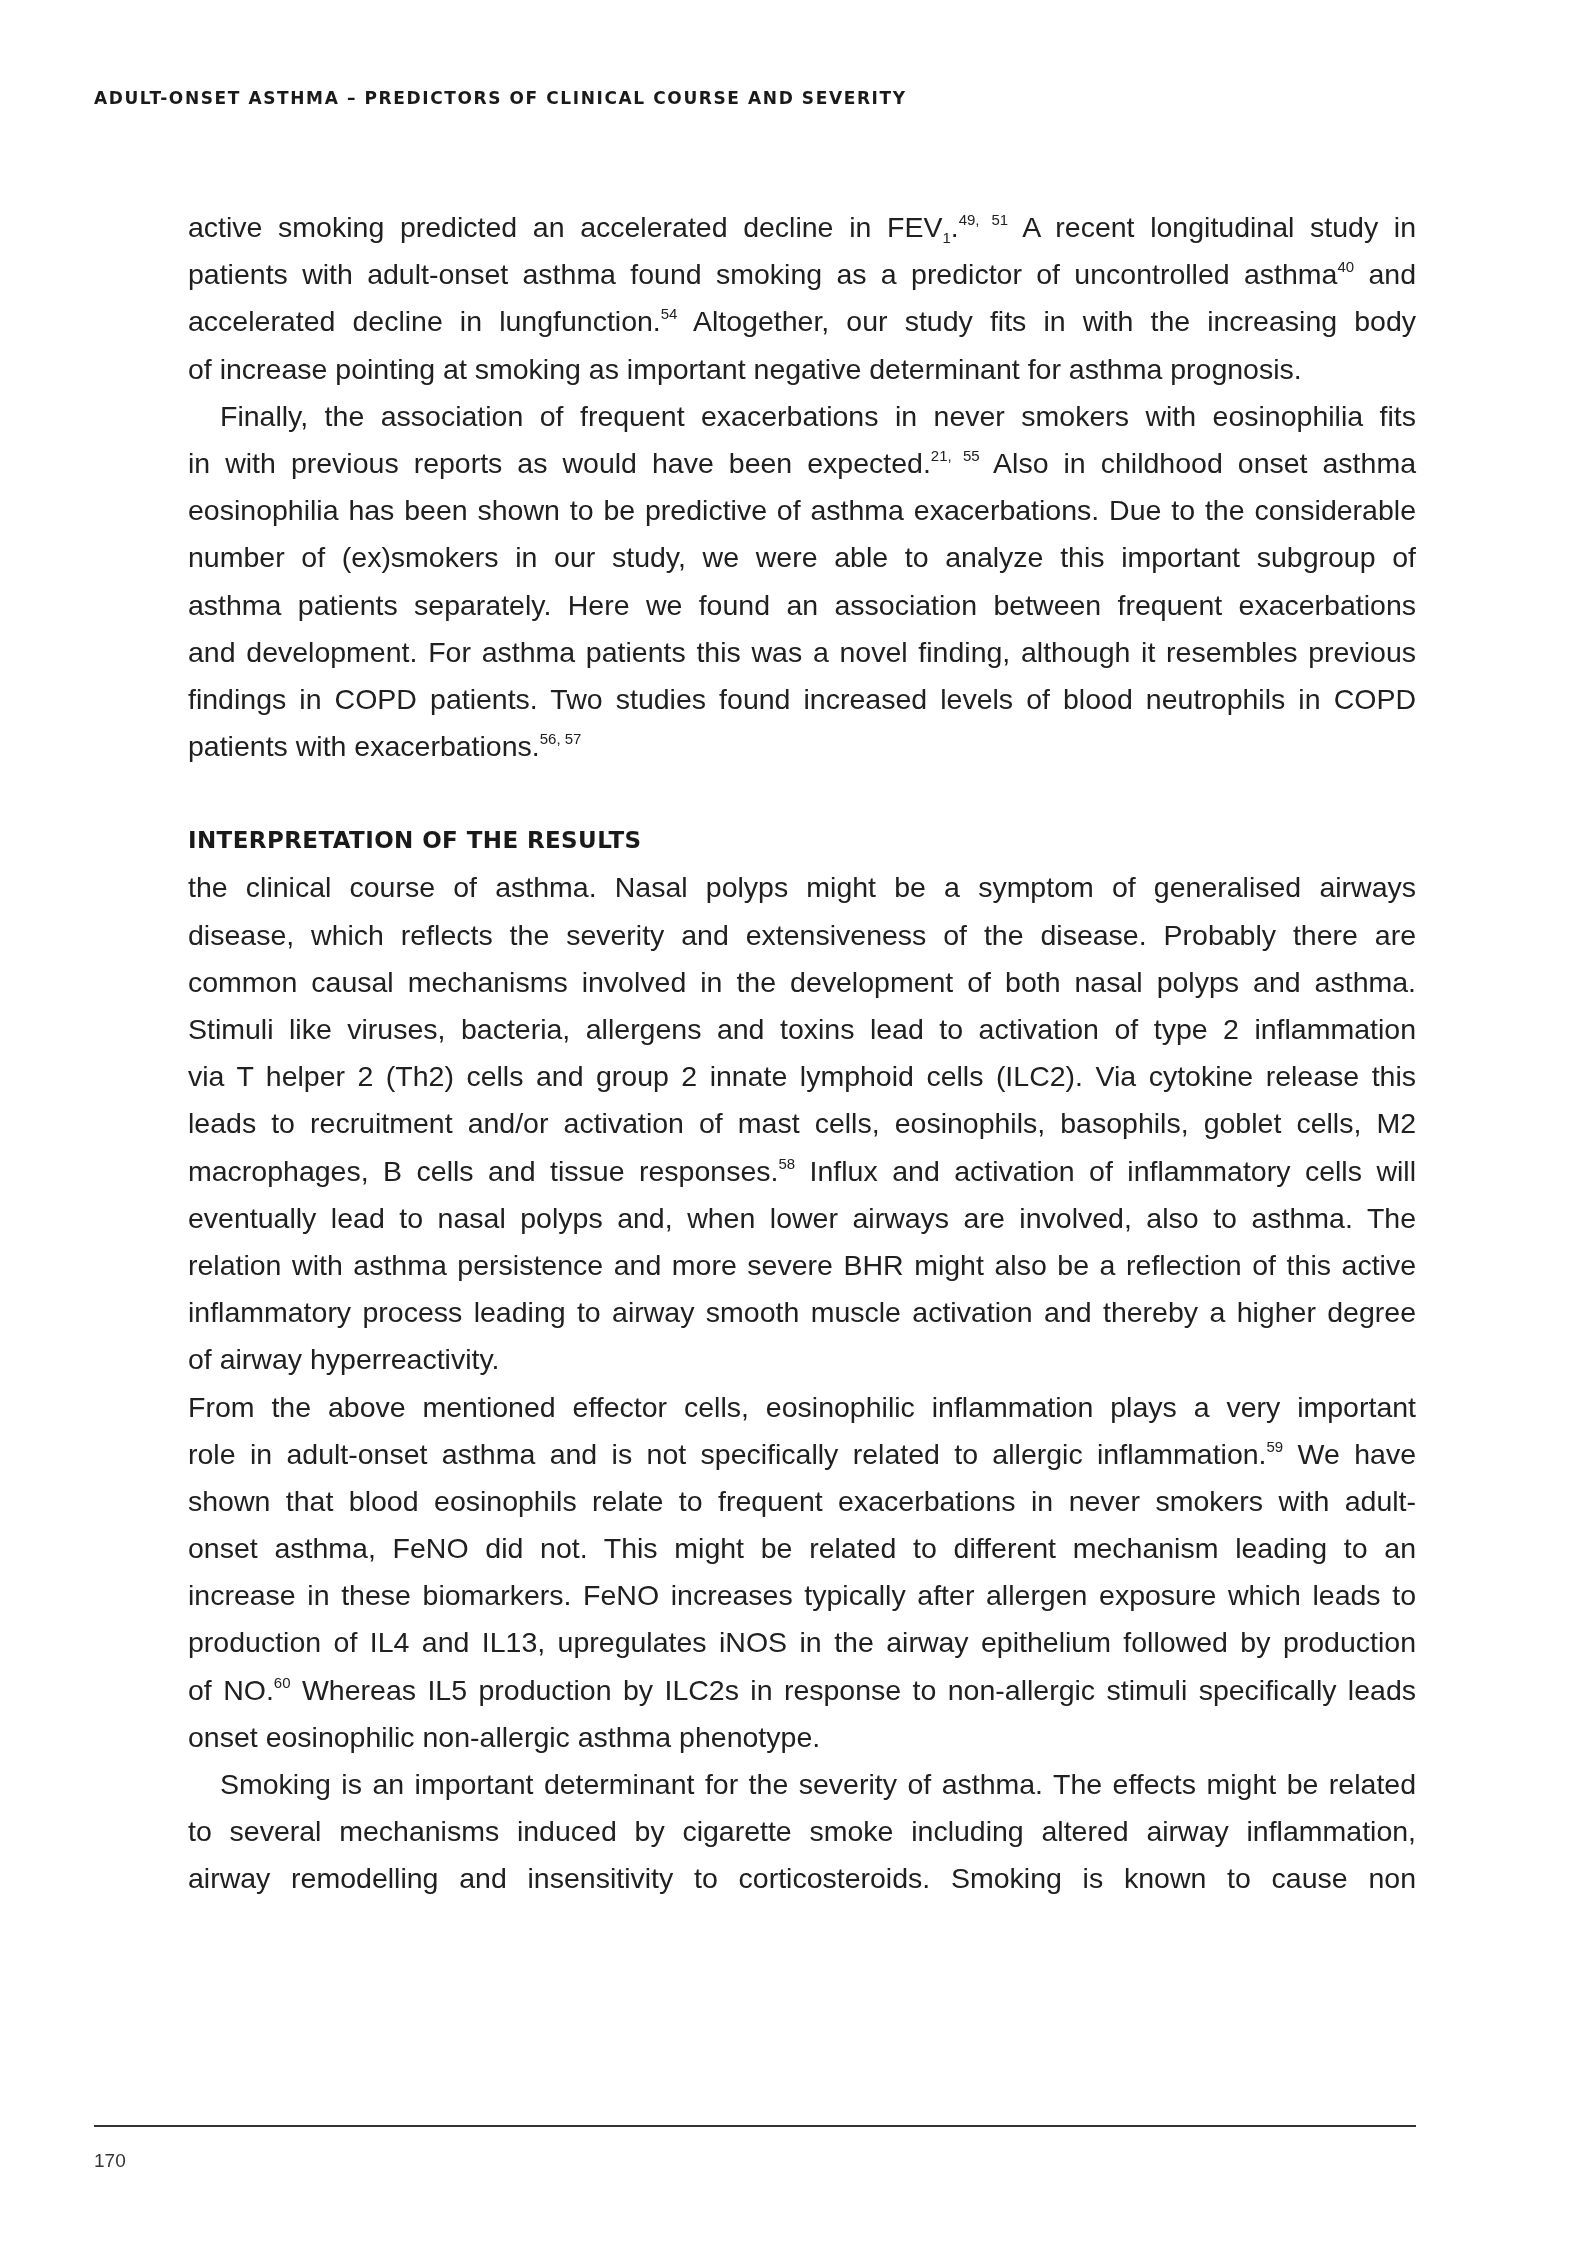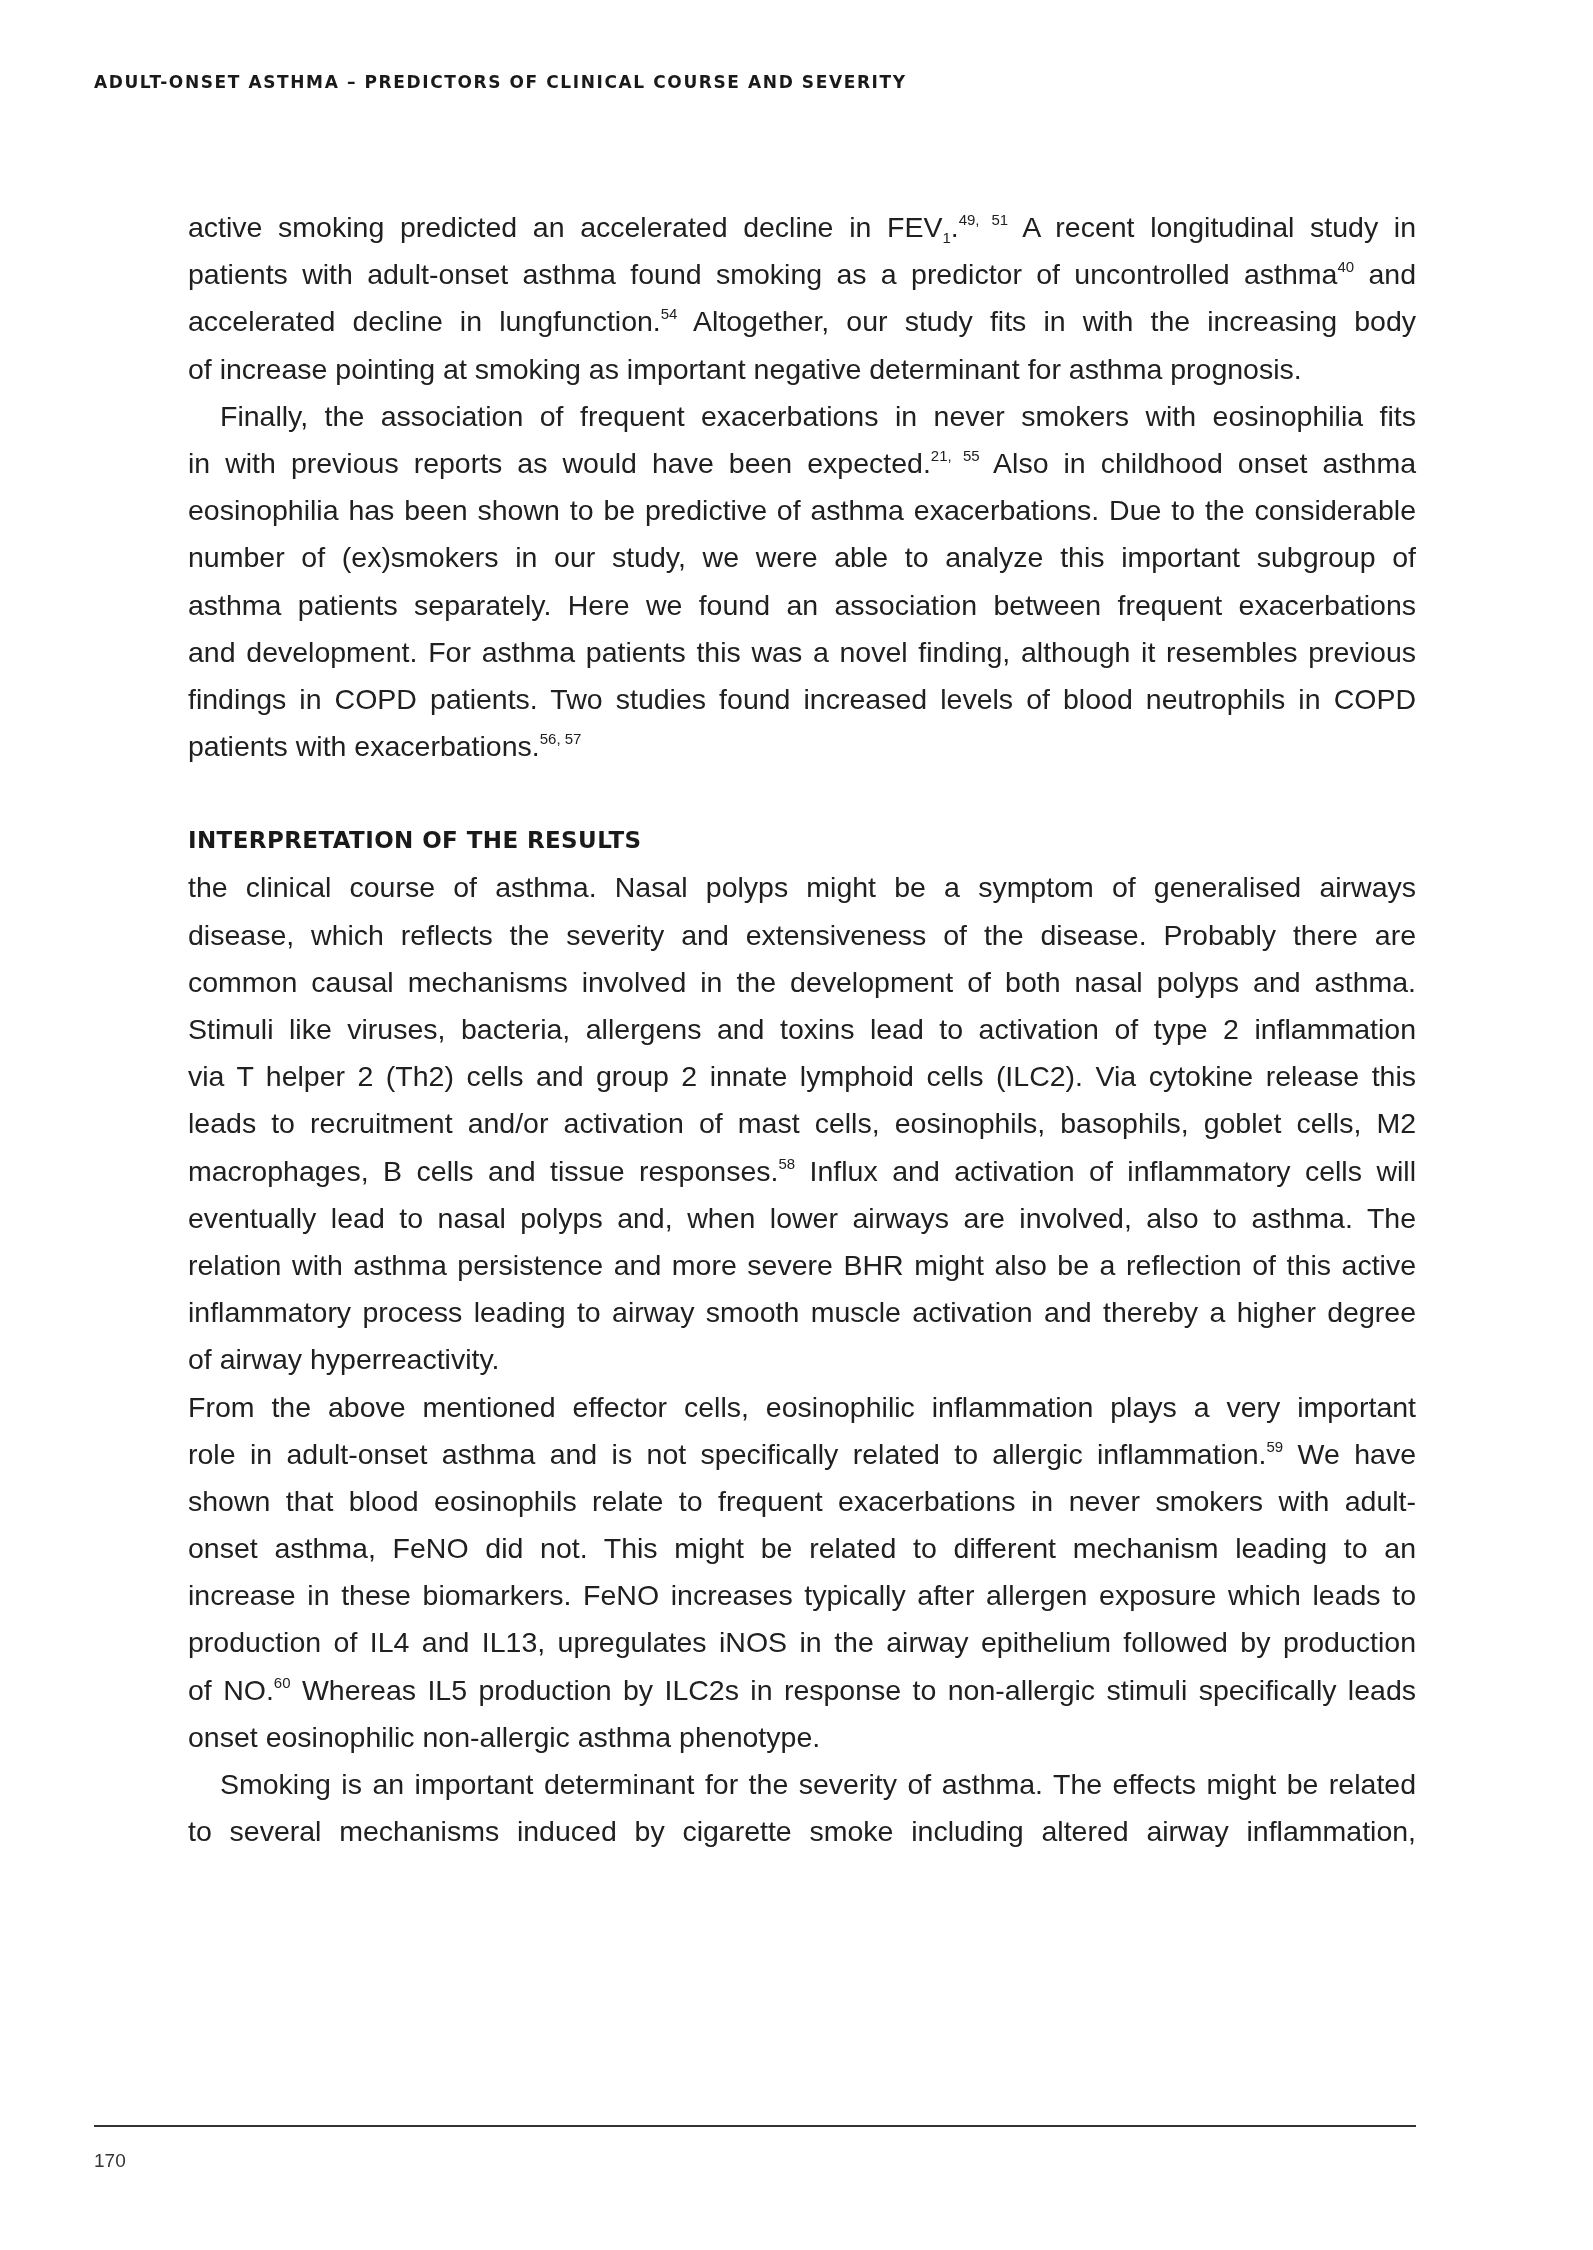--- a/index.html
+++ b/index.html
@@ -1,18 +1,18 @@
 <!DOCTYPE html>
 <html><head>
 <meta charset="utf-8">
 <style>
   html, body { margin:0; padding:0; background:#ffffff; }
   body { width:1593px; height:2250px; position:relative; overflow:hidden; color:#1f1f1f; }
   .running-header {
-    position:absolute; left:94px; top:72px;
+    position:absolute; left:94px; top:88px;
     font-family:"DejaVu Sans", sans-serif; font-weight:bold;
     font-size:17px; letter-spacing:1.6px; color:#1a1a1a; white-space:nowrap;
   }
   .body-col { position:absolute; left:188px; top:204px; width:1228px; }
   .line {
     font-family:"Liberation Sans", sans-serif;
     font-size:28.5px; line-height:47.2px; height:47.2px;
     white-space:nowrap; text-align:justify; text-align-last:justify;
     color:#202020;
   }
@@ -75,17 +75,18 @@
       <div class="line">shown that blood eosinophils relate to frequent exacerbations in never smokers with adult-</div>
       <div class="line">onset asthma, FeNO did not. This might be related to different mechanism leading to an</div>
       <div class="line">increase in these biomarkers. FeNO increases typically after allergen exposure which leads to</div>
       <div class="line">production of IL4 and IL13, upregulates iNOS in the airway epithelium followed by production</div>
       <div class="line">of NO.<sup>60</sup> Whereas IL5 production by ILC2s in response to non-allergic stimuli specifically leads</div>
       <div class="line last">onset eosinophilic non-allergic asthma phenotype.</div>
     </div>
     <div>
       <div class="line indent">Smoking is an important determinant for the severity of asthma. The effects might be related</div>
       <div class="line">to several mechanisms induced by cigarette smoke including altered airway inflammation,</div>
+      <div class="line">airway remodelling and insensitivity to corticosteroids. Smoking is known to cause non</div>
     </div>
   </div>
 
 <div class="footer-rule"></div>
 <div class="page-number">170</div>
 
 </body></html>

